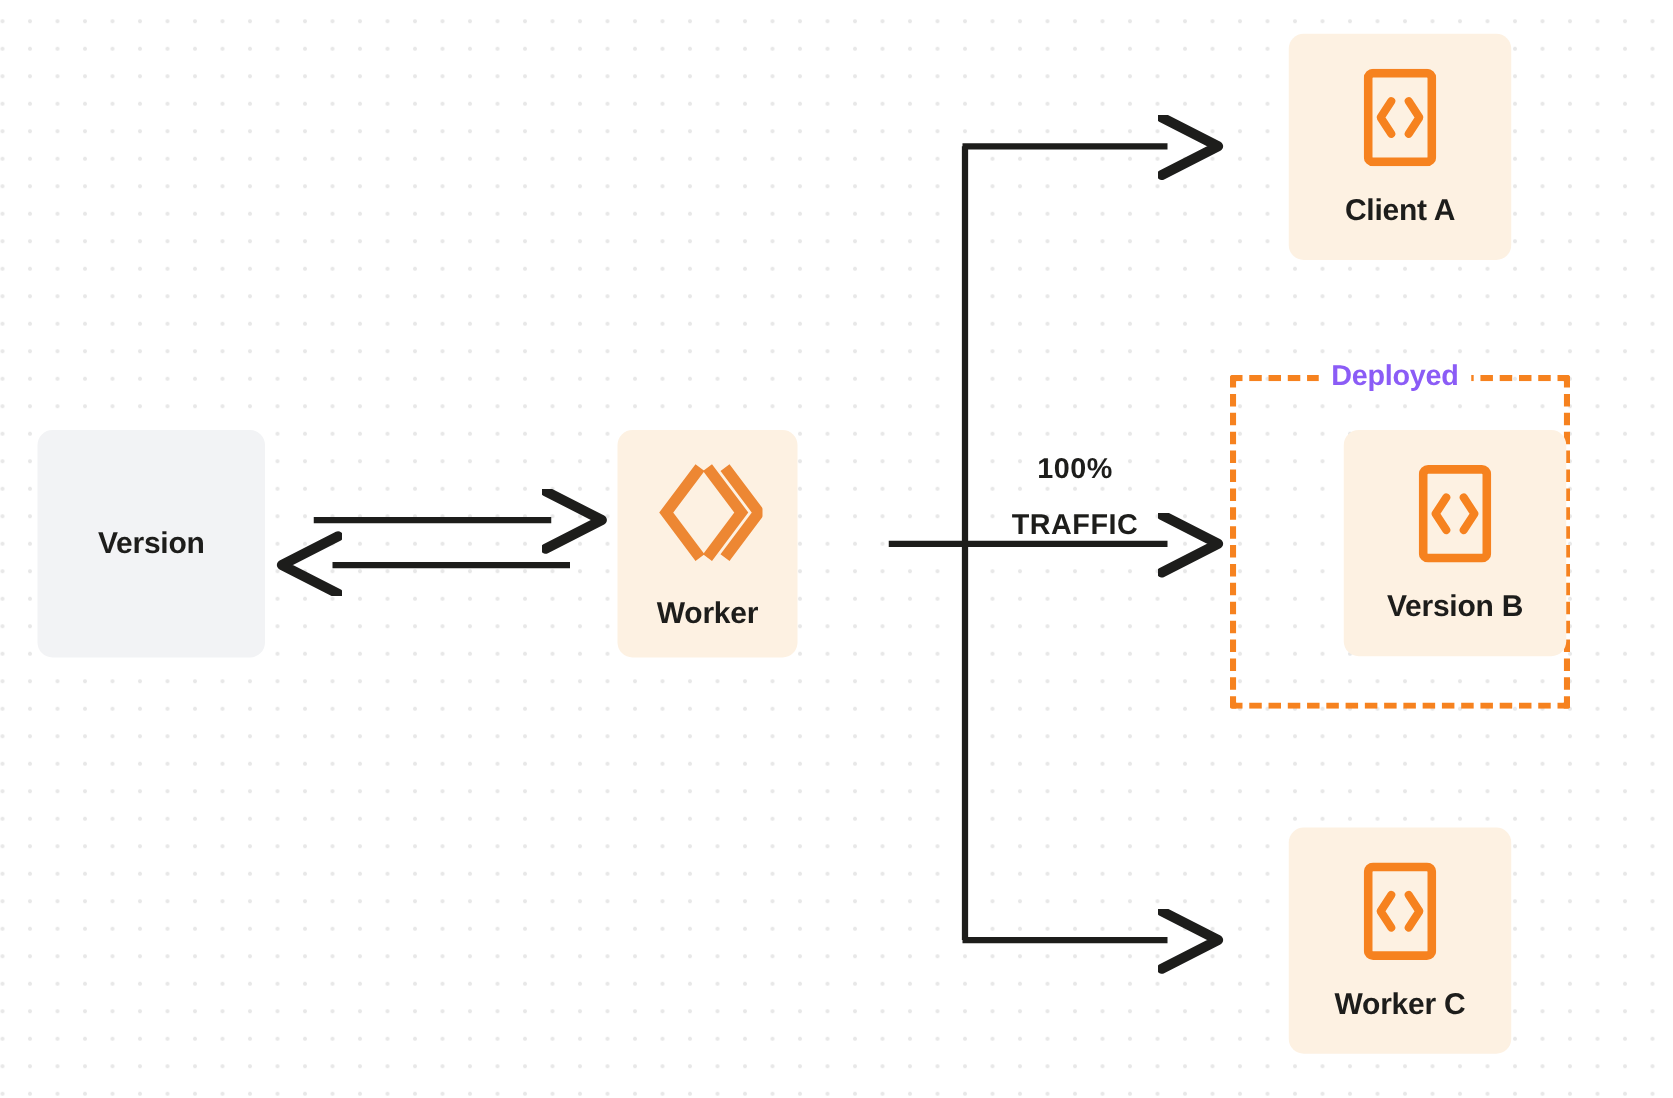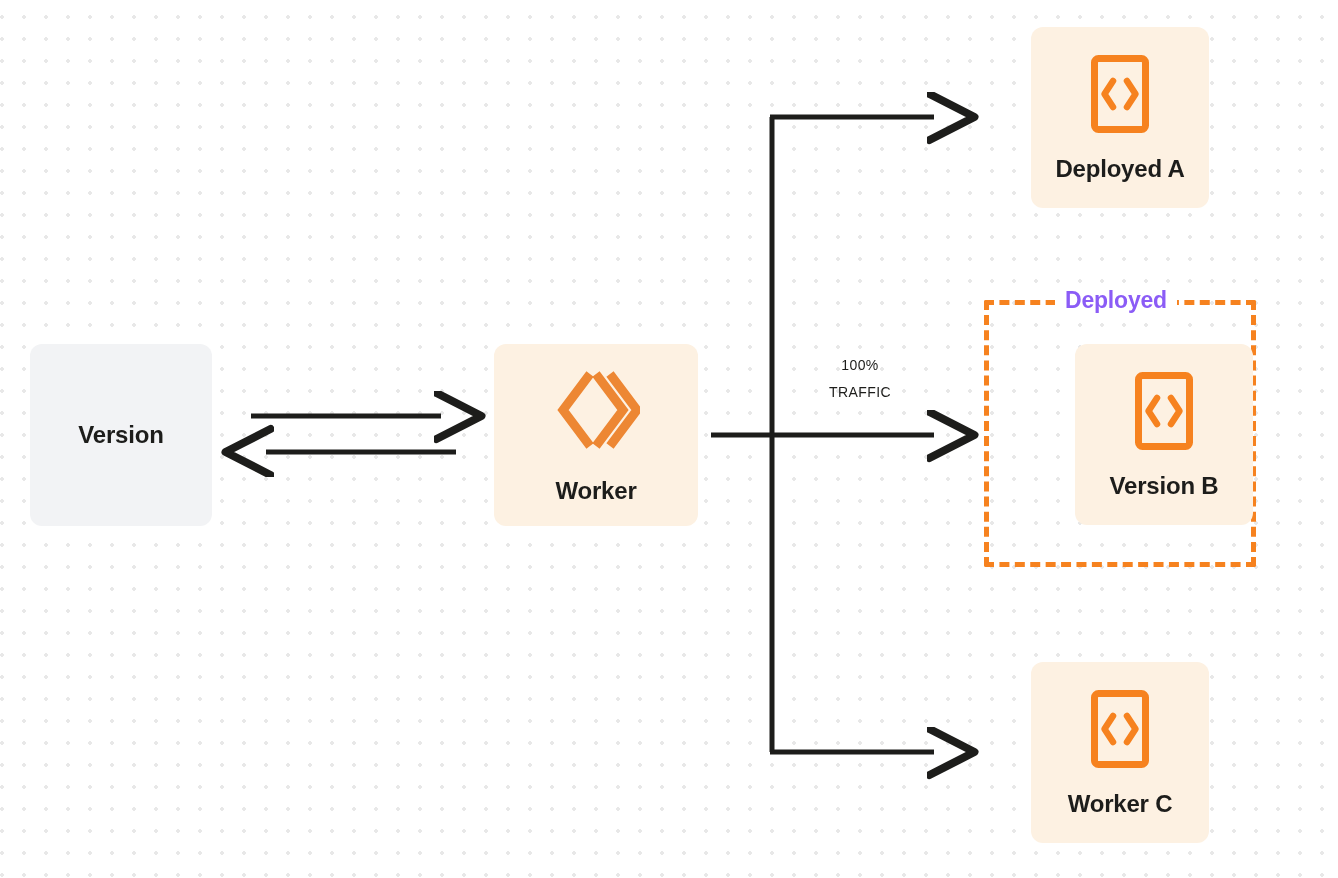--- a/index.html
+++ b/index.html
@@ -63,22 +63,22 @@
     font-weight: 700;
     line-height: 1;
     padding: 0 10px;
     white-space: nowrap;
     letter-spacing: -0.2px;
   }
   .traffic-label {
     position: absolute;
     text-align: center;
     color: #1d1d1b;
-    font-size: 14px;
-    font-weight: 400;
+    font-size: 23px;
+    font-weight: 700;
     line-height: 1.95;
     letter-spacing: 0.4px;
     white-space: nowrap;
   }
   .edge-svg {
     position: absolute;
     left: 0;
     top: 0;
     width: 1338px;
     height: 878px;
@@ -130,40 +130,40 @@
     <div>TRAFFIC</div>
   </div>
 
   <div class="deployed-box" style="left:984px; top:300px; width:272px; height:267px;"></div>
   <div class="deployed-label" style="left:1055px; top:289px;">Deployed</div>
 
   <div class="node node-client" style="left:30px; top:344px; width:182px; height:182px;">
     <span class="node-label">Version</span>
   </div>
 
-  <div class="node node-worker" style="left:494px; top:344px; width:204px; height:182px;">
+  <div class="node node-worker" style="left:494px; top:344px; width:144px; height:182px;">
     <span class="icon-wrap worker-icon">
       <svg width="88" height="86" viewBox="0 0 88 86" fill="none">
         <path d="M38 7 L11 43 L38 79" stroke="#ed8733" stroke-width="9" stroke-linecap="butt" stroke-linejoin="miter" fill="none"></path>
         <path d="M44 7 L71 43 L44 79" stroke="#ed8733" stroke-width="9" stroke-linecap="butt" stroke-linejoin="miter" fill="none"></path>
         <path d="M58 7 L85 43 L58 79" stroke="#ed8733" stroke-width="9" stroke-linecap="butt" stroke-linejoin="miter" fill="none"></path>
       </svg>
     </span>
     <span class="node-label">Worker</span>
   </div>
 
   <div class="node node-version" style="left:1031px; top:27px; width:178px; height:181px;">
     <span class="icon-wrap version-icon">
       <svg width="58" height="78" viewBox="0 0 58 78" fill="none">
         <rect x="3.5" y="3.5" width="51" height="71" rx="4" ry="4" stroke="#f6821f" stroke-width="7" fill="none"></rect>
         <path d="M22 26 L13.5 39 L22 52" stroke="#f6821f" stroke-width="6.5" stroke-linecap="round" stroke-linejoin="round" fill="none"></path>
         <path d="M36 26 L44.5 39 L36 52" stroke="#f6821f" stroke-width="6.5" stroke-linecap="round" stroke-linejoin="round" fill="none"></path>
       </svg>
     </span>
-    <span class="node-label">Deployed A</span>
+    <span class="node-label">Client A</span>
   </div>
 
   <div class="node node-version" style="left:1075px; top:344px; width:178px; height:181px;">
     <span class="icon-wrap version-icon">
       <svg width="58" height="78" viewBox="0 0 58 78" fill="none">
         <rect x="3.5" y="3.5" width="51" height="71" rx="4" ry="4" stroke="#f6821f" stroke-width="7" fill="none"></rect>
         <path d="M22 26 L13.5 39 L22 52" stroke="#f6821f" stroke-width="6.5" stroke-linecap="round" stroke-linejoin="round" fill="none"></path>
         <path d="M36 26 L44.5 39 L36 52" stroke="#f6821f" stroke-width="6.5" stroke-linecap="round" stroke-linejoin="round" fill="none"></path>
       </svg>
     </span>

